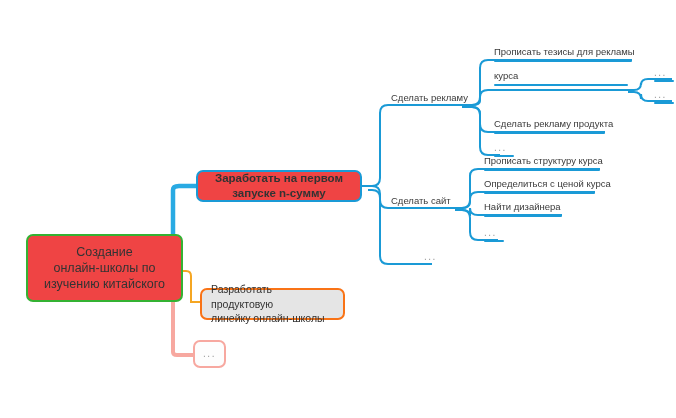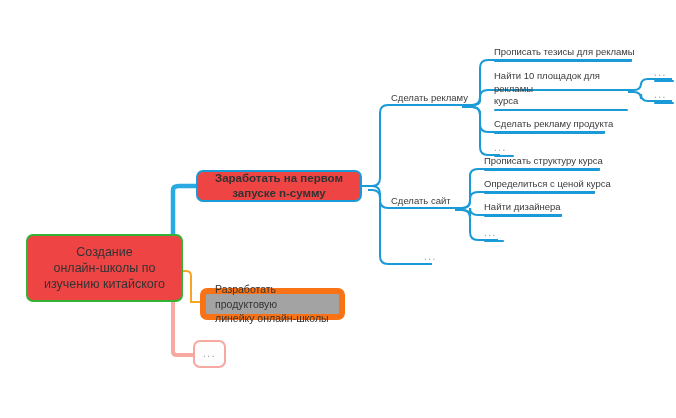--- a/index.html
+++ b/index.html
@@ -49,22 +49,22 @@
     padding: 4px 8px;
     margin-left: 20px;
   }
   .node-blue {
     border: 2px solid #1a9ad6;
     font-size: 11.5px;
     font-weight: bold;
     padding: 4px 8px;
   }
   .node-orange {
-    border: 6px solid #f97316;
-    background: #a3a3a3;
+    border: 2px solid #f97316;
+    background: #e5e5e5;
     font-size: 10.5px;
     text-align: left;
     justify-content: flex-start;
     padding: 8px 9px;
     line-height: 1.38;
   }
   .node-pink {
     border: 2px solid #f7a8a0;
     background: #fdfdfd;
     font-size: 10px;
@@ -174,21 +174,20 @@
   <div class="branch-label dots" style="left:424px; top:251px;">
     <span>...</span>
   </div>
 
   <div class="leaf" style="left:490px; top:46px; width:142px;">
     <span class="txt">Прописать тезисы для рекламы</span>
     <span class="rule"></span>
   </div>
 
   <div class="leaf wrap" style="left:490px; top:70px; width:138px;">
-    <span class="txt">Найти 10 площадок для рекламы</span>
     <span class="txt">курса</span>
     <span class="rule"></span>
   </div>
 
   <div class="leaf" style="left:490px; top:118px; width:115px;">
     <span class="txt">Сделать рекламу продукта</span>
     <span class="rule"></span>
   </div>
 
   <div class="leaf" style="left:490px; top:141px; width:24px;">

